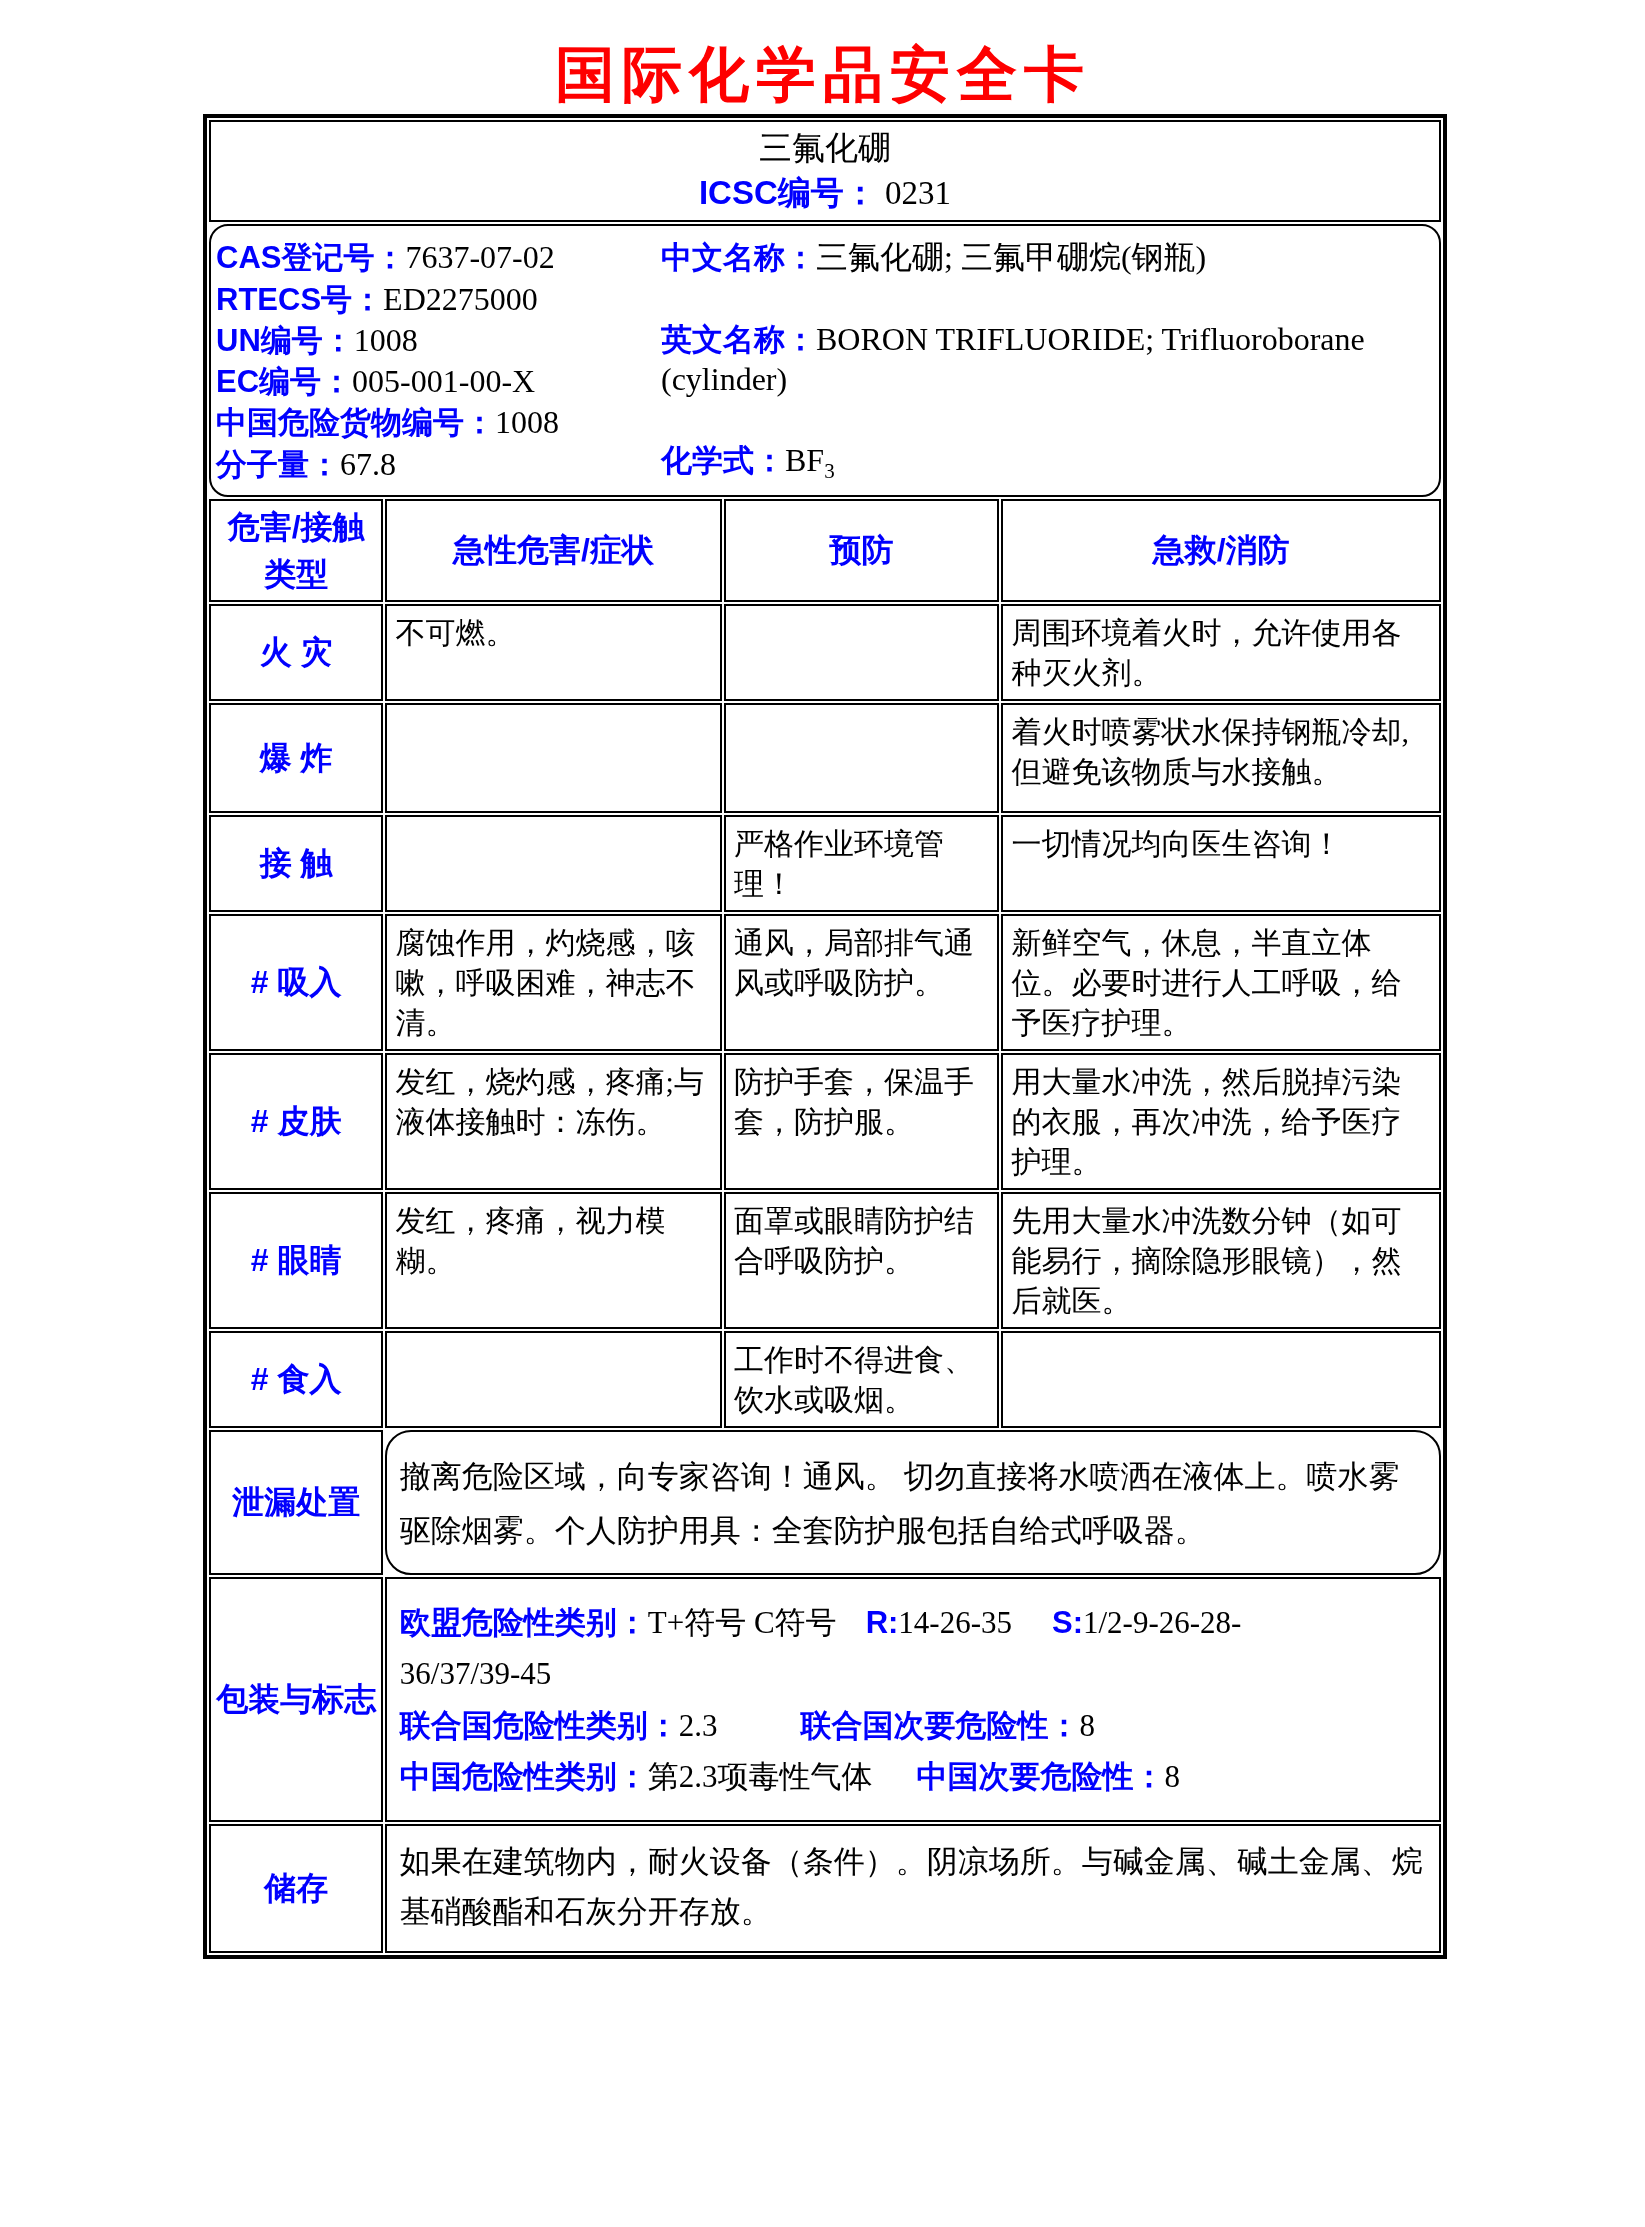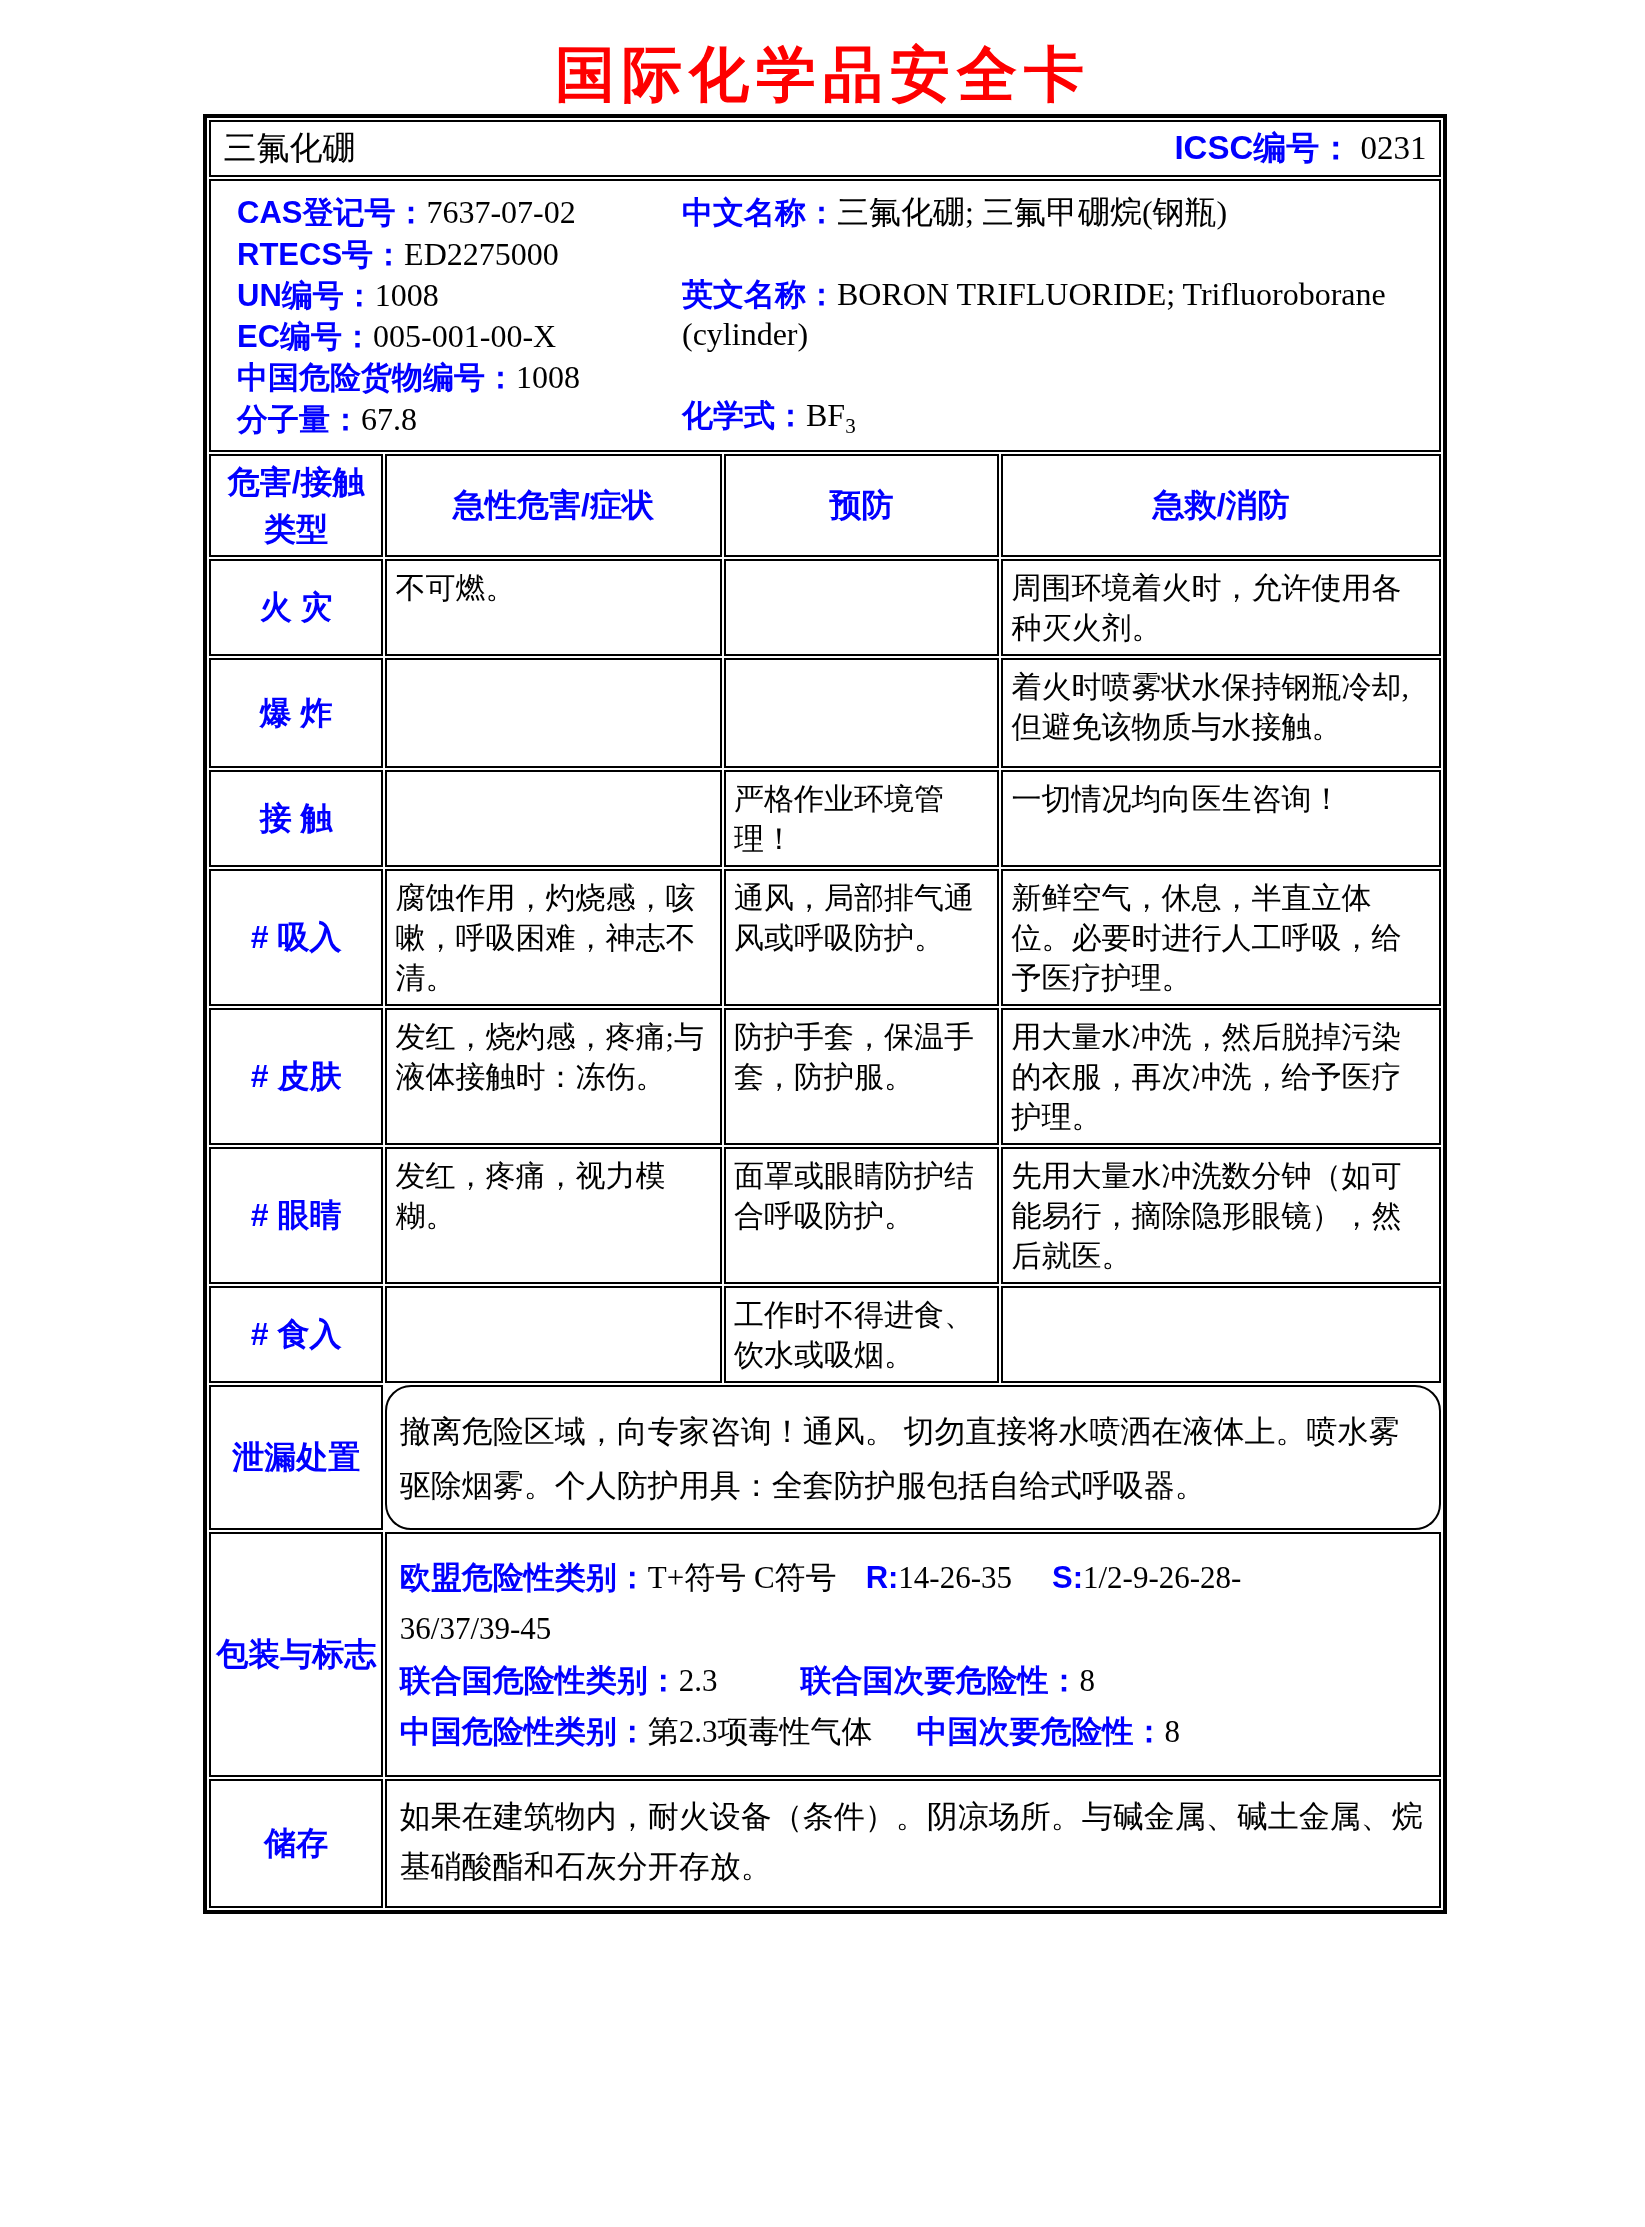--- a/index.html
+++ b/index.html
@@ -34,22 +34,22 @@
   tr.r-spill> td { height:145px; }
   tr.r-pack > td { height:245px; }
   tr.r-emer > td { height:101px; }
   tr.r-stor > td { height:129px; }
 
   .lbl {
     color:#0100fe; font-weight:bold;
     font-family:"Liberation Sans","DejaVu Sans",sans-serif;
   }
   .name-cell { vertical-align:middle; padding:4.2px 12.5px; font-size:33px; }
-  .name-flex { display:flex; justify-content:space-between; align-items:center; }
-  .ids-cell { padding:11px 26px; vertical-align:top; }
+  .name-flex { display:flex; justify-content:space-between; align-items:center;flex-direction:column; }
+  .ids-cell { padding:11px 5px; vertical-align:top;border-radius:19px; }
   .ids-flex { display:flex; height:247px; }
   .ids-left  { width:445px; display:flex; flex-direction:column; justify-content:space-between; }
   .ids-right { flex:1; display:flex; flex-direction:column; justify-content:space-between; }
   .id-line { font-size:32px; line-height:1.25; }
   .id-line .lbl { font-size:31px; }
   sub { font-size:21px; }
 
   .head-cell, .type-cell {
     vertical-align:middle; text-align:center;
     color:#0100fe; font-weight:bold; font-size:32px;

